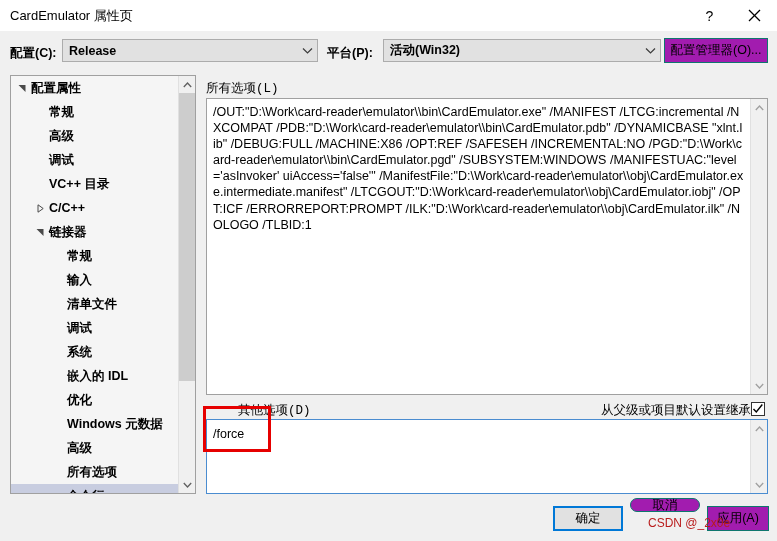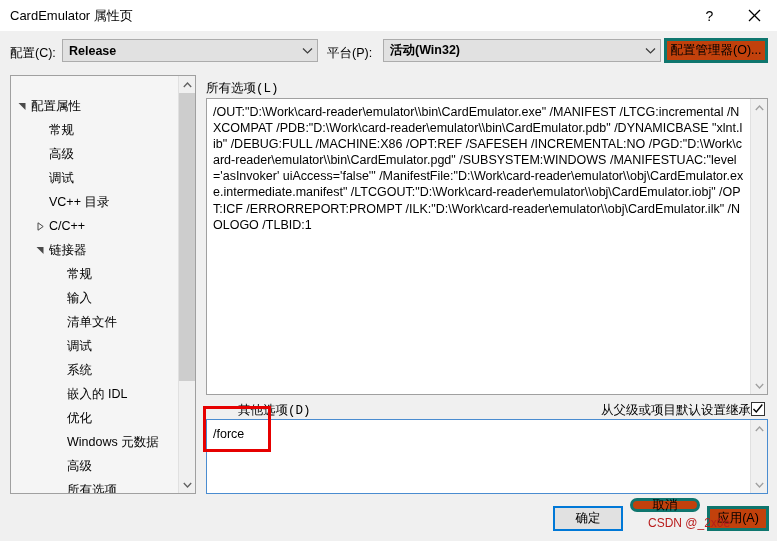--- a/index.html
+++ b/index.html
@@ -45,20 +45,21 @@
   .tb-help { left: 687px; font-size: 14px; }
   .tb-close { left: 732px; }
   .tb-close svg { display:block; }
 
   
   .cfg-label {
     position: absolute;
     font-size: 12.5px;
     white-space: nowrap;
     color: #000;
+    font-weight: bold;
   }
   #cfg-lbl { left: 10px; top: 45px; }
   #plat-lbl { left: 327px; top: 45px; }
 
   .combo {
     position: absolute;
     height: 23px;
     background: #e1e1e1;
     border: 1px solid #acacac;
     box-sizing: border-box;
@@ -78,22 +79,22 @@
     display: flex;
     align-items: center;
     justify-content: center;
     color: #3c3c3c;
   }
   #cfg-combo { left: 62px; top: 39px; width: 256px; }
   #plat-combo { left: 383px; top: 39px; width: 278px; }
 
   .btn {
     position: absolute;
-    background: #c2410c;
-    border: 3px solid #0f766e;
+    background: #a21caf;
+    border: 1px solid #0f766e;
     box-sizing: border-box;
     font-family: "Liberation Sans", "DejaVu Sans", sans-serif;
     font-size: 12.5px;
     color: #000;
     display: flex;
     align-items: center;
     justify-content: center;
     white-space: nowrap;
     padding: 0;
   }
@@ -104,23 +105,24 @@
     position: absolute;
     left: 10px; top: 75px;
     width: 186px; height: 419px;
     background: #f5f5f5;
     border: 1px solid #a0a0a0;
     box-sizing: border-box;
     overflow: hidden;
   }
   .tree-inner {
     position: absolute;
-    left: 0; top: 18px;
+    left: 0; top: 0;
     width: 169px;
     height: 100%;
+    font-weight: bold;
   }
   .tnode {
     position: relative;
     height: 24px;
     display: flex;
     align-items: center;
     white-space: nowrap;
     font-size: 12.5px;
     color: #000;
   }

